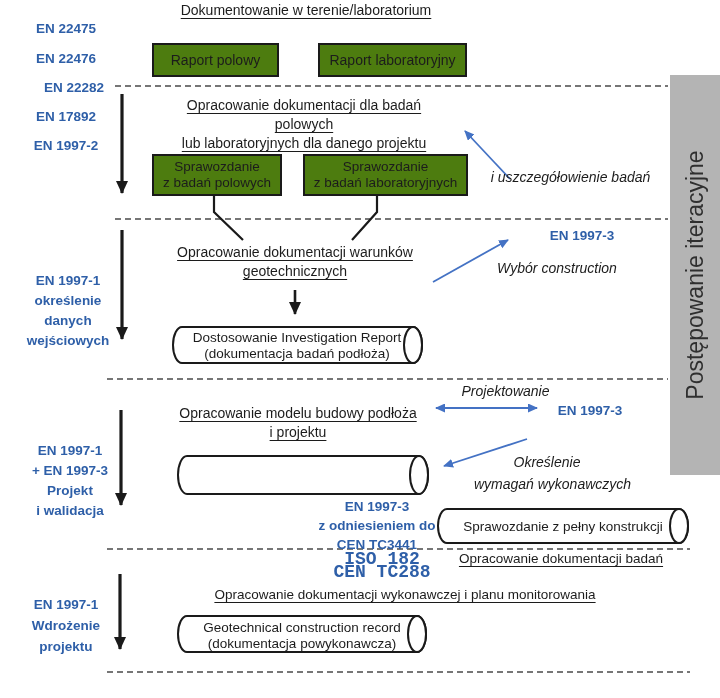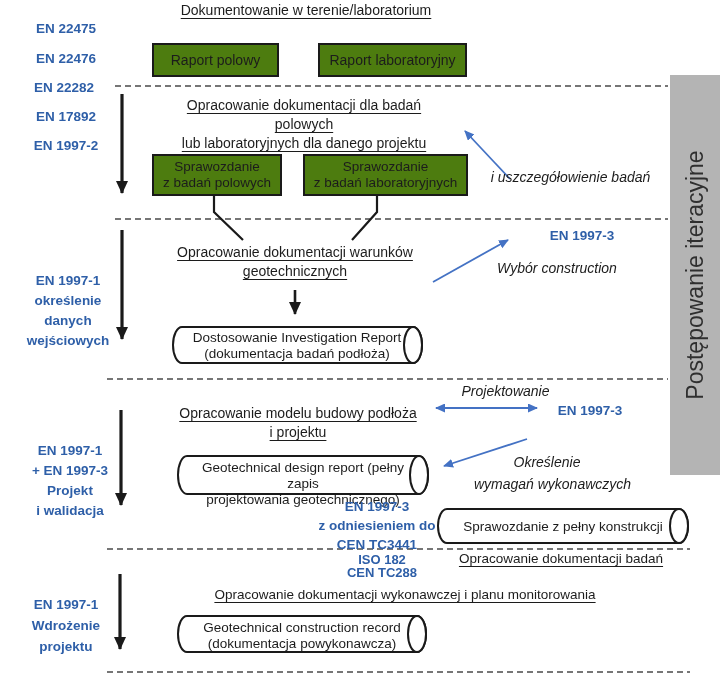--- a/index.html
+++ b/index.html
@@ -25,21 +25,21 @@
   .blu{stroke:var(--blue-arrow,#4472c4);fill:none;}
   .cyl{stroke:#1a1a1a;stroke-width:2;fill:#ffffff;}
   .grayBar{position:absolute;background:var(--bar-bg,#b4b4b4);z-index:1;}
   .barLabel{
     position:absolute;left:695px;top:275px;transform:translate(-50%,-50%) rotate(-90deg);
     white-space:nowrap;font-size:23px;color:var(--bar-text,#2f2f2f);z-index:2;
   }
   .std4{line-height:20px;}
   .std5{line-height:21px;}
   .lh19{line-height:19px;}
-  .lh13{font-size:13px;line-height:13px;}
+  .lh13{font-size:18px;line-height:13px;font-family:Liberation Mono, monospace;}
 </style>
 </head>
 <body>
 
 <div class="canvas">
 
   <svg class="svglayer" width="720" height="698" viewBox="0 0 720 698">
     <defs>
       <marker id="ab" markerUnits="userSpaceOnUse" markerWidth="16" markerHeight="14" refX="12" refY="6" orient="auto">
         <path d="M0,0 L13,6 L0,12 Z" fill="#1a1a1a"></path>
@@ -94,21 +94,21 @@
     </g>
   </svg>
 
   <div class="grayBar" style="left:670px;top:75px;width:50px;height:400px;"></div>
   <div class="barLabel">Postępowanie iteracyjne</div>
 
   <div class="abs txt ctr fs14 u" style="left:170px;top:2px;width:272px;">Dokumentowanie w terenie/laboratorium</div>
 
   <div class="abs txt ctr fs13 blue" style="left:18px;top:21px;width:96px;">EN 22475</div>
   <div class="abs txt ctr fs13 blue" style="left:18px;top:51px;width:96px;">EN 22476</div>
-  <div class="abs txt ctr fs13 blue" style="left:16px;top:80px;width:96px;text-align:center;">EN 22282</div>
+  <div class="abs txt ctr fs13 blue" style="left:26px;top:80px;width:96px;text-align:center;">EN 22282</div>
   <div class="abs txt ctr fs13 blue" style="left:18px;top:109px;width:96px;">EN 17892</div>
   <div class="abs txt ctr fs13 blue" style="left:18px;top:138px;width:96px;">EN 1997-2</div>
 
   <div class="box txt fs14" style="left:152px;top:43px;width:123px;height:30px;">
     <span>Raport polowy</span>
   </div>
   <div class="box txt fs14" style="left:318px;top:43px;width:145px;height:30px;">
     <span>Raport laboratoryjny</span>
   </div>
 
@@ -148,24 +148,20 @@
     <div class="u">i projektu</div>
   </div>
   <div class="abs txt ctr fs13 blue std4" style="left:16px;top:441px;width:108px;">
     <div>EN 1997-1</div>
     <div>+ EN 1997-3</div>
     <div>Projekt</div>
     <div>i walidacja</div>
   </div>
   <div class="abs txt ctr fs14 it" style="left:443px;top:383px;width:125px;">Projektowanie</div>
   <div class="abs txt ctr fs13 blue" style="left:548px;top:403px;width:84px;">EN 1997-3</div>
-  <div class="abs txt ctr fs13" style="left:185px;top:460px;width:236px;">
-    <div>Geotechnical design report (pełny zapis</div>
-    <div>projektowania geotechnicznego)</div>
-  </div>
   <div class="abs txt ctr fs14 it" style="left:487px;top:454px;width:120px;">Określenie</div>
   <div class="abs txt ctr fs14 it" style="left:470px;top:476px;width:165px;">wymagań wykonawczych</div>
   <div class="abs txt ctr fs13 blue lh19" style="left:308px;top:497px;width:138px;">
     <div>EN 1997-3</div>
     <div>z odniesieniem do</div>
     <div>CEN TC3441</div>
   </div>
   <div class="abs txt ctr fs13" style="left:448px;top:519px;width:230px;">Sprawozdanie z pełny konstrukcji</div>
 
   <div class="abs txt ctr blue lh13" style="left:330px;top:553px;width:104px;">

